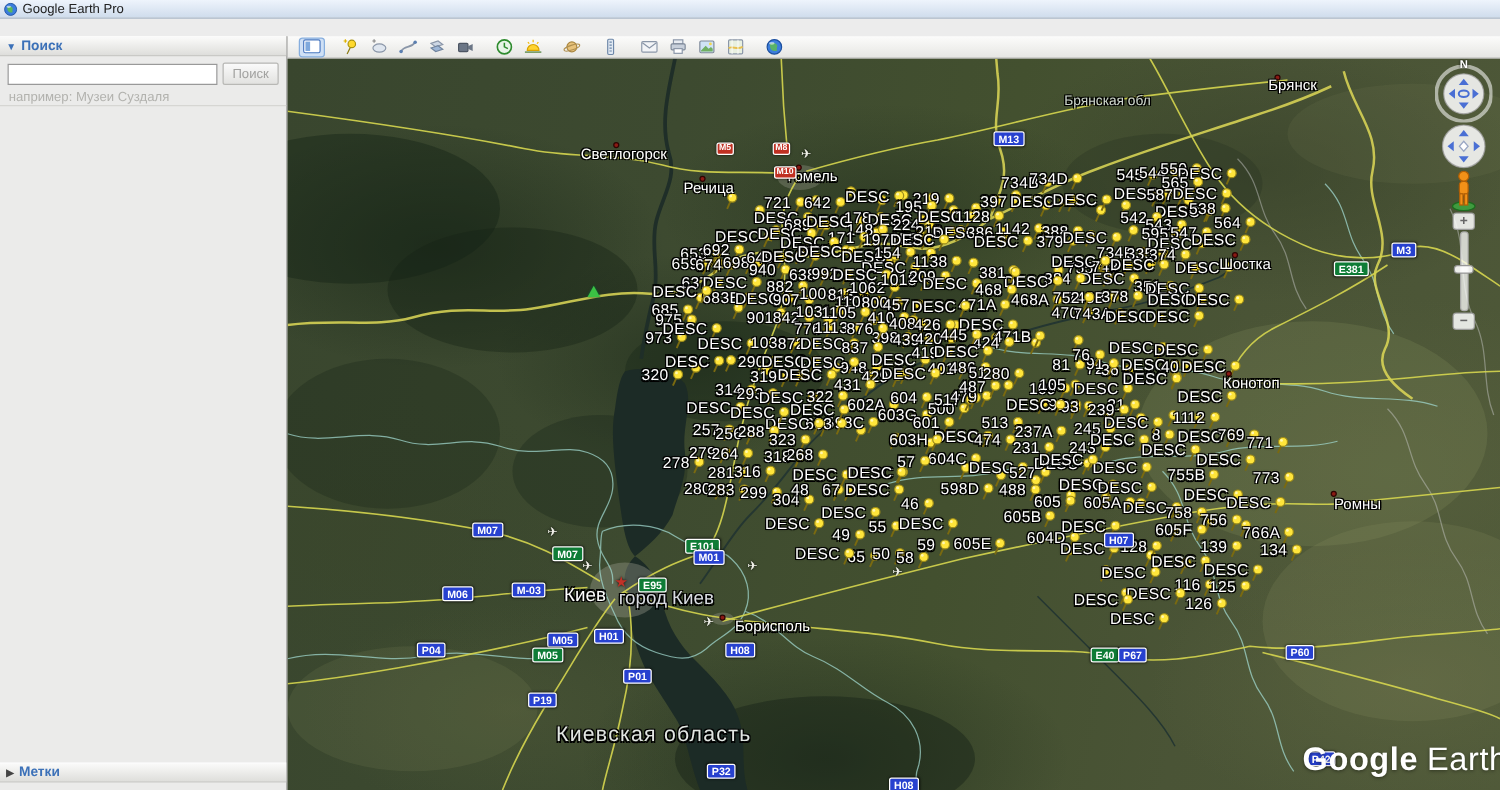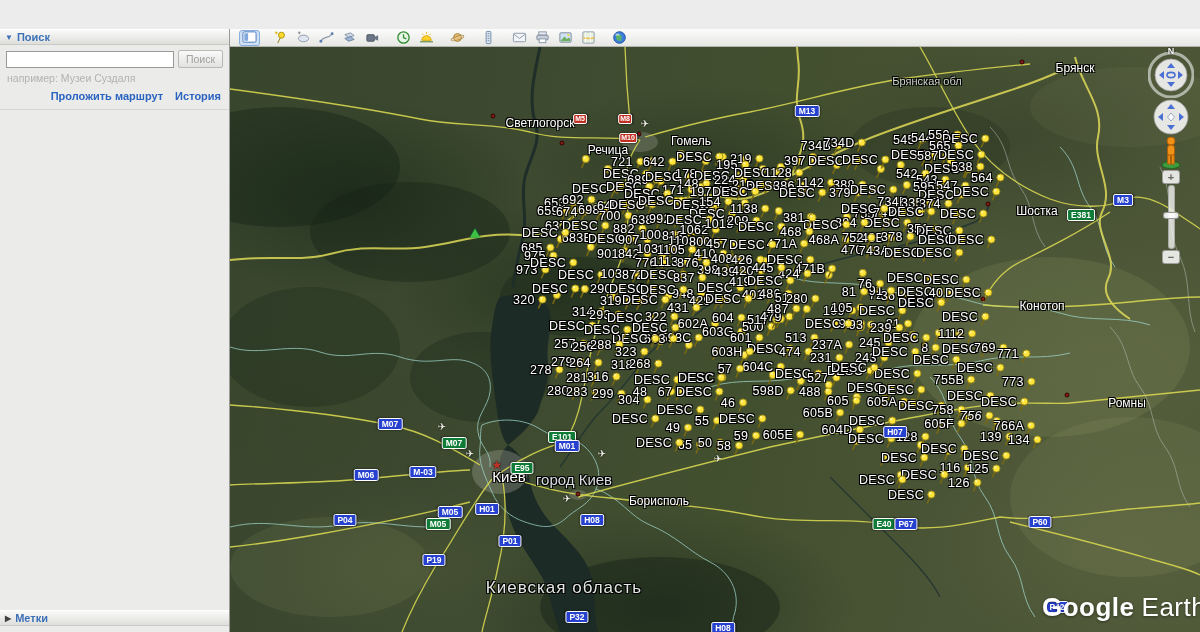--- a/index.html
+++ b/index.html
@@ -63,21 +63,21 @@
   #linework{position:absolute;left:0;top:0;}
 
   .pm{position:absolute;display:flex;align-items:center;white-space:nowrap;
       transform:translate(-50%,-55%);}
   .pm .t{font-size:12.5px;color:#fff;letter-spacing:.3px;
       text-shadow:-1px -1px 0 #000,1px -1px 0 #000,-1px 1px 0 #000,1px 1px 0 #000,0 0 2px #000;}
   .pm svg{margin-left:1px;transform:translateY(2px);}
   .xpin{position:absolute;transform:translate(-50%,-85%);}
 
   .city{position:absolute;transform:translate(-50%,-50%);white-space:nowrap;color:#fff;
-      text-shadow:-1px -1px 0 #000,1px -1px 0 #000,-1px 1px 0 #000,1px 1px 0 #000;margin-left:41px;}
+      text-shadow:-1px -1px 0 #000,1px -1px 0 #000,-1px 1px 0 #000,1px 1px 0 #000;}
   .city.town{font-size:12px;}
   .city.capital{font-size:15px;}
   .city.district{font-size:15px;color:#d9dce2;}
   .city.region{font-size:17px;color:#e2e6e2;letter-spacing:1px;}
   .city.area{font-size:11px;color:#ccd4cc;}
   .cdot{position:absolute;width:5px;height:5px;border-radius:50%;
       background:#8b1a14;border:1px solid #2d0503;transform:translate(-50%,-50%);}
   .cstar{position:absolute;transform:translate(-50%,-55%);font-size:12px;color:#c03228;
       text-shadow:0 0 2px #000;}
 
@@ -111,20 +111,28 @@
   #gelogo{position:absolute;color:#fff;font-size:26px;letter-spacing:.5px;
       text-shadow:0 1px 3px rgba(0,0,0,.45);}
   #gelogo .g{font-weight:bold;}
   #gelogo .e{font-weight:normal;margin-left:7px;}
 </style>
 </head>
 <body>
 
 <div id="app">
 
+  <div id="titlebar">
+    <svg width="11" height="11" viewBox="0 0 16 16">
+      <circle cx="8" cy="8" r="7" fill="#3b7ddd" stroke="#1c4f9e"></circle>
+      <path d="M4 6 C6 4 9 4.5 10 6 C11.5 8 9 9 10.5 11 C8 12.5 5 11 4.5 9 Z" fill="#5cb85c"></path>
+      <ellipse cx="5.8" cy="5" rx="2.6" ry="1.3" fill="#fff" opacity=".6"></ellipse>
+    </svg>
+    <span class="ttl">Google Earth Pro</span>
+  </div>
 
 
   <div id="toolbar">
       <div class="tgroup">
         <div class="tbtn pressed">
           <svg viewBox="0 0 16 16">
             <rect x="1" y="2" width="14" height="11" rx="1.5" fill="#fff" stroke="#4a78c0"></rect>
             <rect x="2.5" y="3.5" width="4" height="8" fill="#7fa9dd"></rect>
           </svg>
         </div>
@@ -238,24 +246,20 @@
     <div id="searchpanel">
       <div class="panelhdr">
         <span class="tri">▼</span>
         <span>Поиск</span>
       </div>
       <div id="searchrow">
         <input id="searchinput" value="" style="">
         <button id="searchbtn">Поиск</button>
       </div>
       <div id="searchhint">например: Музеи Суздаля</div>
-      <div id="searchlinks">
-        <span>Проложить маршрут</span>
-        <span>История</span>
-      </div>
     </div>
     <div id="placesbar">
       <div class="panelhdr">
         <span class="tri dark">▶</span>
         <span>Метки</span>
       </div>
     </div>
   </div>
 
   <div id="map">
@@ -1338,21 +1342,21 @@
         </div>
         <div class="pm" style="left: 403px; top: 159px;">
           <span class="t">DESC</span>
           <svg width="11" height="14" viewBox="0 0 11 14">
             <line x1="5.2" y1="6.5" x2="2.2" y2="13.2" stroke="#7a6a10" stroke-width="1.5"></line>
             <circle cx="6.3" cy="4.2" r="3.6" fill="#ffe53b" stroke="#9c8b1a"></circle>
             <circle cx="5.1" cy="3" r="1.1" fill="#fff7b0"></circle>
           </svg>
         </div>
         <div class="pm" style="left: 386px; top: 170px;">
-          <span class="t">700</span>
+          <span class="t">940</span>
           <svg width="11" height="14" viewBox="0 0 11 14">
             <line x1="5.2" y1="6.5" x2="2.2" y2="13.2" stroke="#7a6a10" stroke-width="1.5"></line>
             <circle cx="6.3" cy="4.2" r="3.6" fill="#ffe53b" stroke="#9c8b1a"></circle>
             <circle cx="5.1" cy="3" r="1.1" fill="#fff7b0"></circle>
           </svg>
         </div>
         <div class="pm" style="left: 432px; top: 155px;">
           <span class="t">DESC</span>
           <svg width="11" height="14" viewBox="0 0 11 14">
             <line x1="5.2" y1="6.5" x2="2.2" y2="13.2" stroke="#7a6a10" stroke-width="1.5"></line>
@@ -2849,21 +2853,21 @@
           </svg>
         </div>
         <div class="pm" style="left: 775px; top: 356px;">
           <span class="t">DESC</span>
           <svg width="11" height="14" viewBox="0 0 11 14">
             <line x1="5.2" y1="6.5" x2="2.2" y2="13.2" stroke="#7a6a10" stroke-width="1.5"></line>
             <circle cx="6.3" cy="4.2" r="3.6" fill="#ffe53b" stroke="#9c8b1a"></circle>
             <circle cx="5.1" cy="3" r="1.1" fill="#fff7b0"></circle>
           </svg>
         </div>
-        <div class="pm" style="left: 747px; top: 370px; font-style: italic;">
+        <div class="pm" style="left: 747px; top: 370px;">
           <span class="t">756</span>
           <svg width="11" height="14" viewBox="0 0 11 14">
             <line x1="5.2" y1="6.5" x2="2.2" y2="13.2" stroke="#7a6a10" stroke-width="1.5"></line>
             <circle cx="6.3" cy="4.2" r="3.6" fill="#ffe53b" stroke="#9c8b1a"></circle>
             <circle cx="5.1" cy="3" r="1.1" fill="#fff7b0"></circle>
           </svg>
         </div>
         <div class="pm" style="left: 715px; top: 378px; justify-content: center;">
           <span class="t">605F</span>
           <svg width="11" height="14" viewBox="0 0 11 14">
@@ -2905,21 +2909,21 @@
           </svg>
         </div>
         <div class="pm" style="left: 642px; top: 393px;">
           <span class="t">DESC</span>
           <svg width="11" height="14" viewBox="0 0 11 14">
             <line x1="5.2" y1="6.5" x2="2.2" y2="13.2" stroke="#7a6a10" stroke-width="1.5"></line>
             <circle cx="6.3" cy="4.2" r="3.6" fill="#ffe53b" stroke="#9c8b1a"></circle>
             <circle cx="5.1" cy="3" r="1.1" fill="#fff7b0"></circle>
           </svg>
         </div>
-        <div class="pm" style="left: 767px; top: 391px; text-align: right;">
+        <div class="pm" style="left: 747px; top: 391px; text-align: right;">
           <span class="t">139</span>
           <svg width="11" height="14" viewBox="0 0 11 14">
             <line x1="5.2" y1="6.5" x2="2.2" y2="13.2" stroke="#7a6a10" stroke-width="1.5"></line>
             <circle cx="6.3" cy="4.2" r="3.6" fill="#ffe53b" stroke="#9c8b1a"></circle>
             <circle cx="5.1" cy="3" r="1.1" fill="#fff7b0"></circle>
           </svg>
         </div>
         <div class="pm" style="left: 795px; top: 394px;">
           <span class="t">134</span>
           <svg width="11" height="14" viewBox="0 0 11 14">

